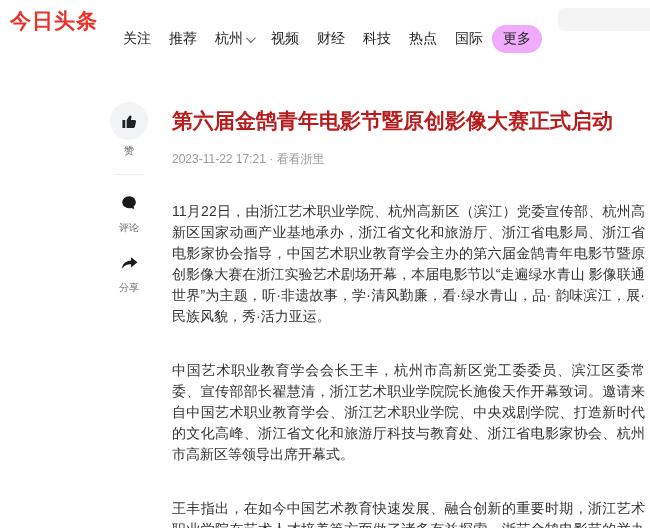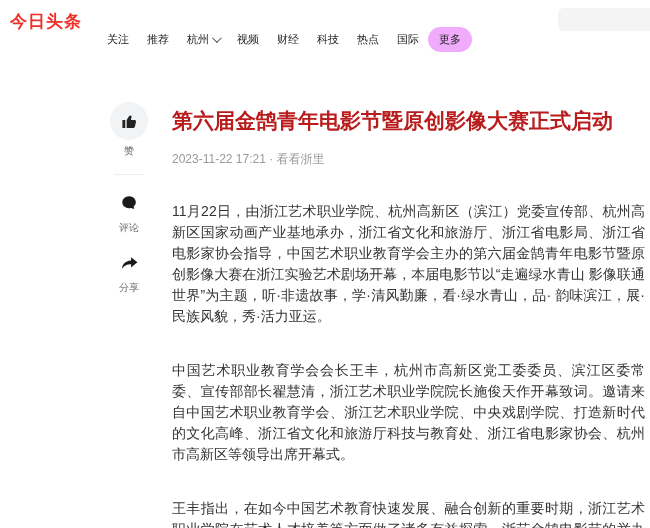--- a/index.html
+++ b/index.html
@@ -1,23 +1,23 @@
 <!DOCTYPE html>
 <html><head>
 <meta charset="utf-8">
 <style>
   * { margin:0; padding:0; box-sizing:border-box; }
   html,body { width:650px; height:528px; overflow:hidden; background:#fff;
     font-family:"Liberation Sans","DejaVu Sans",sans-serif; }
 
   
   .topbar { position:relative; height:42px; display:flex; align-items:center; padding-left:10px; background:#fff; }
-  .logo { font-size:17px; font-weight:bold; color:#ed3129; letter-spacing:1px; margin-right:16px; cursor:pointer; }
+  .logo { font-size:21px; font-weight:bold; color:#ed3129; letter-spacing:1px; margin-right:16px; cursor:pointer; }
   .nav { display:flex; align-items:center; }
-  .nav-item { font-size:11px; color:#222; padding:5px 9px; cursor:pointer; white-space:nowrap; display:flex; align-items:center; gap:3px;margin-top:36px; }
+  .nav-item { font-size:14px; color:#222; padding:5px 9px; cursor:pointer; white-space:nowrap; display:flex; align-items:center; gap:3px;margin-top:36px; }
   .nav-item.pill { background:#f0abfc; border-radius:14px; padding:5px 11px; }
   .chevron { width:7px; height:7px; border-right:1.5px solid #555; border-bottom:1.5px solid #555;
     transform:rotate(45deg) translateY(-2px); display:inline-block; }
   .searchbox { position:absolute; right:0; top:8px; width:92px; height:23px; background:#f4f4f5; border-radius:6px 0 0 6px; }
 
   
   .main { position:relative; }
 
   
   .rail { position:absolute; left:106px; top:60px; width:46px; display:flex; flex-direction:column; align-items:center; }

